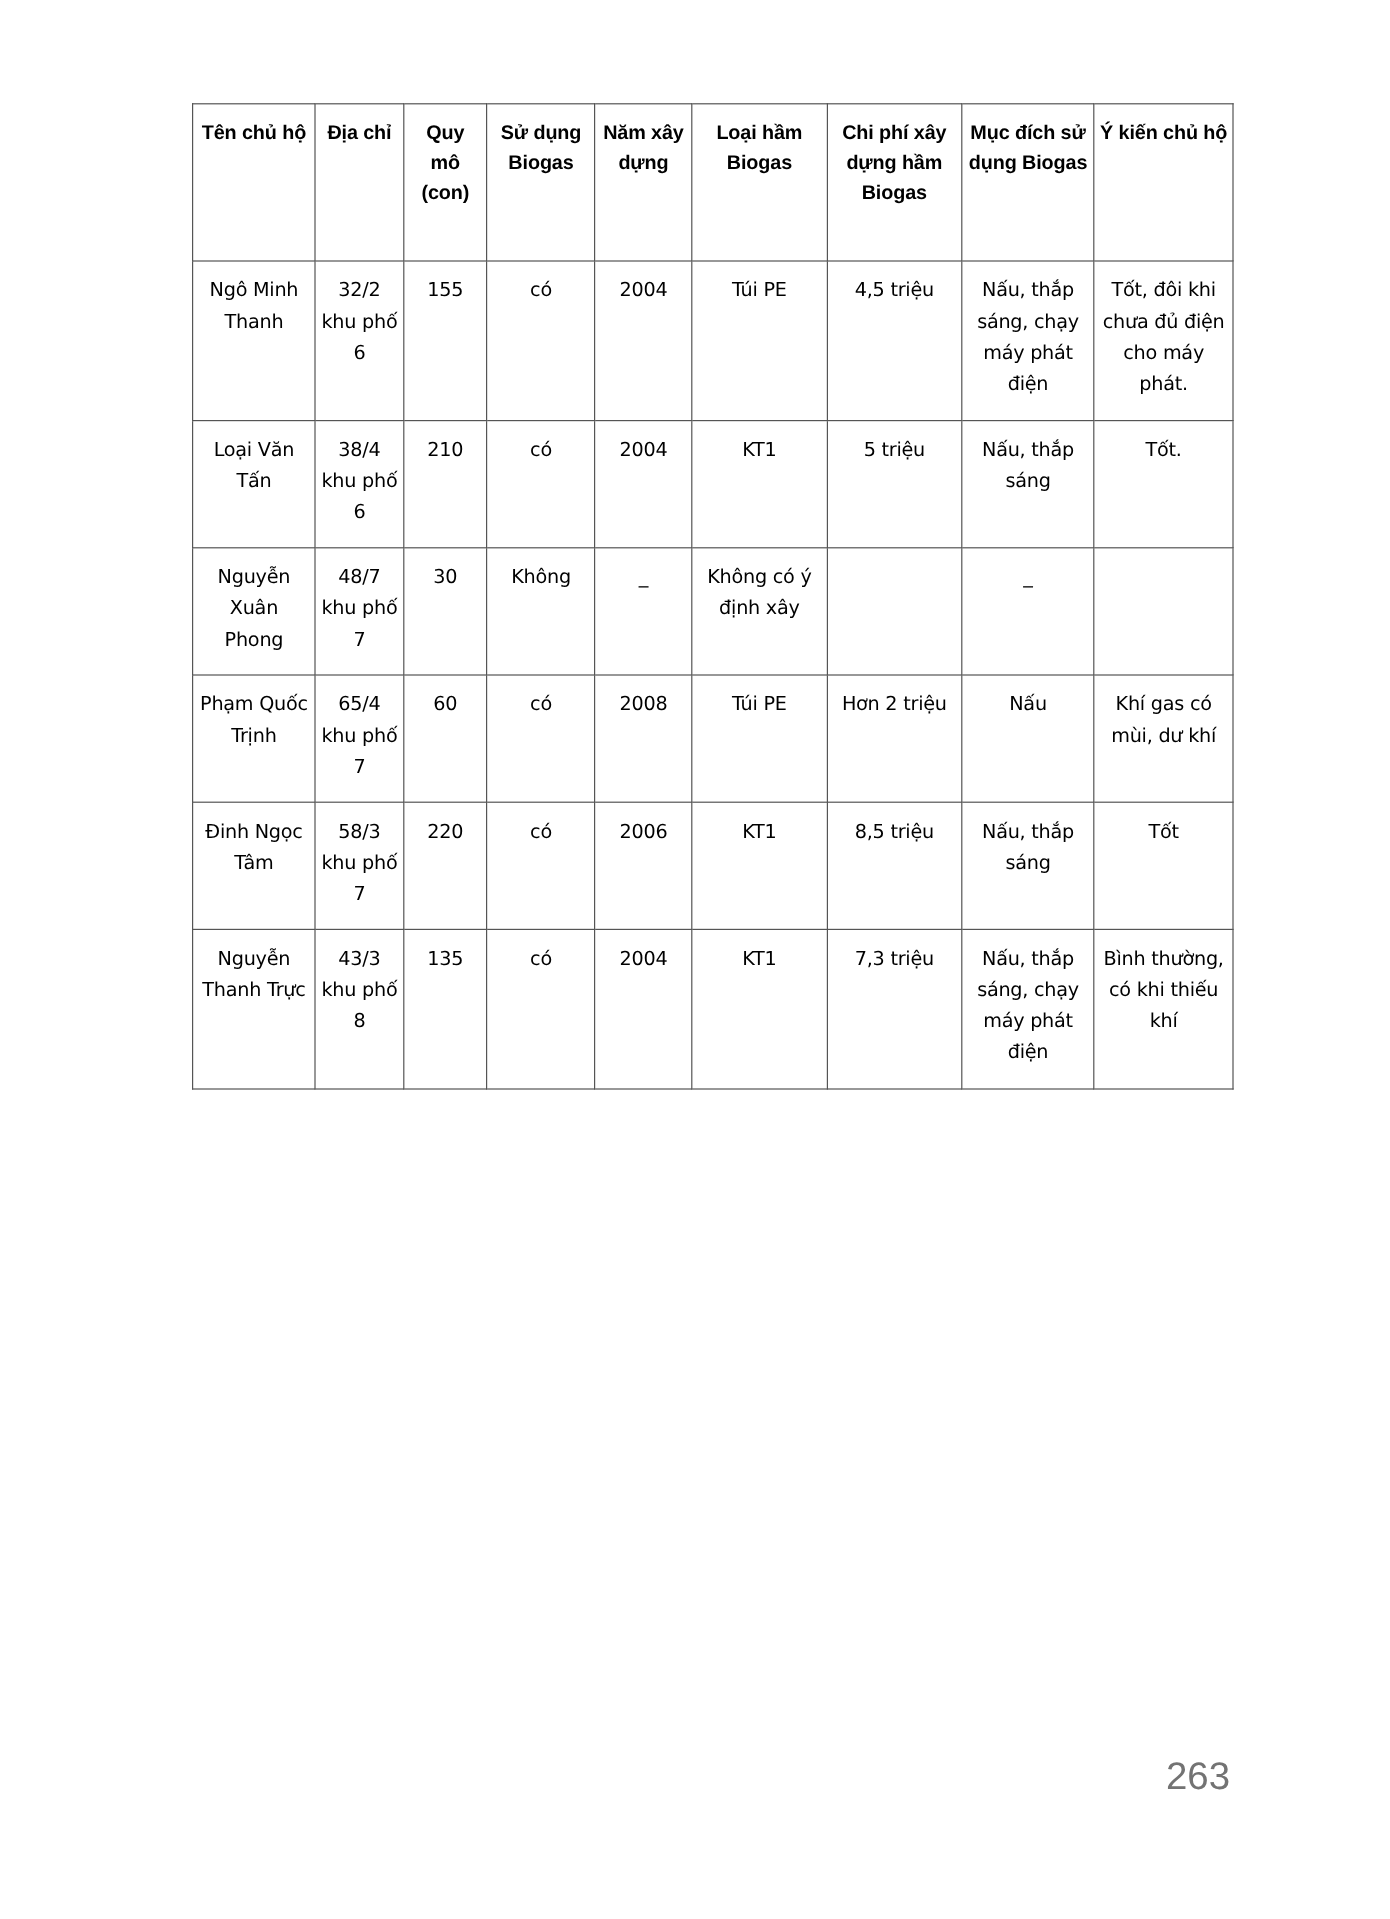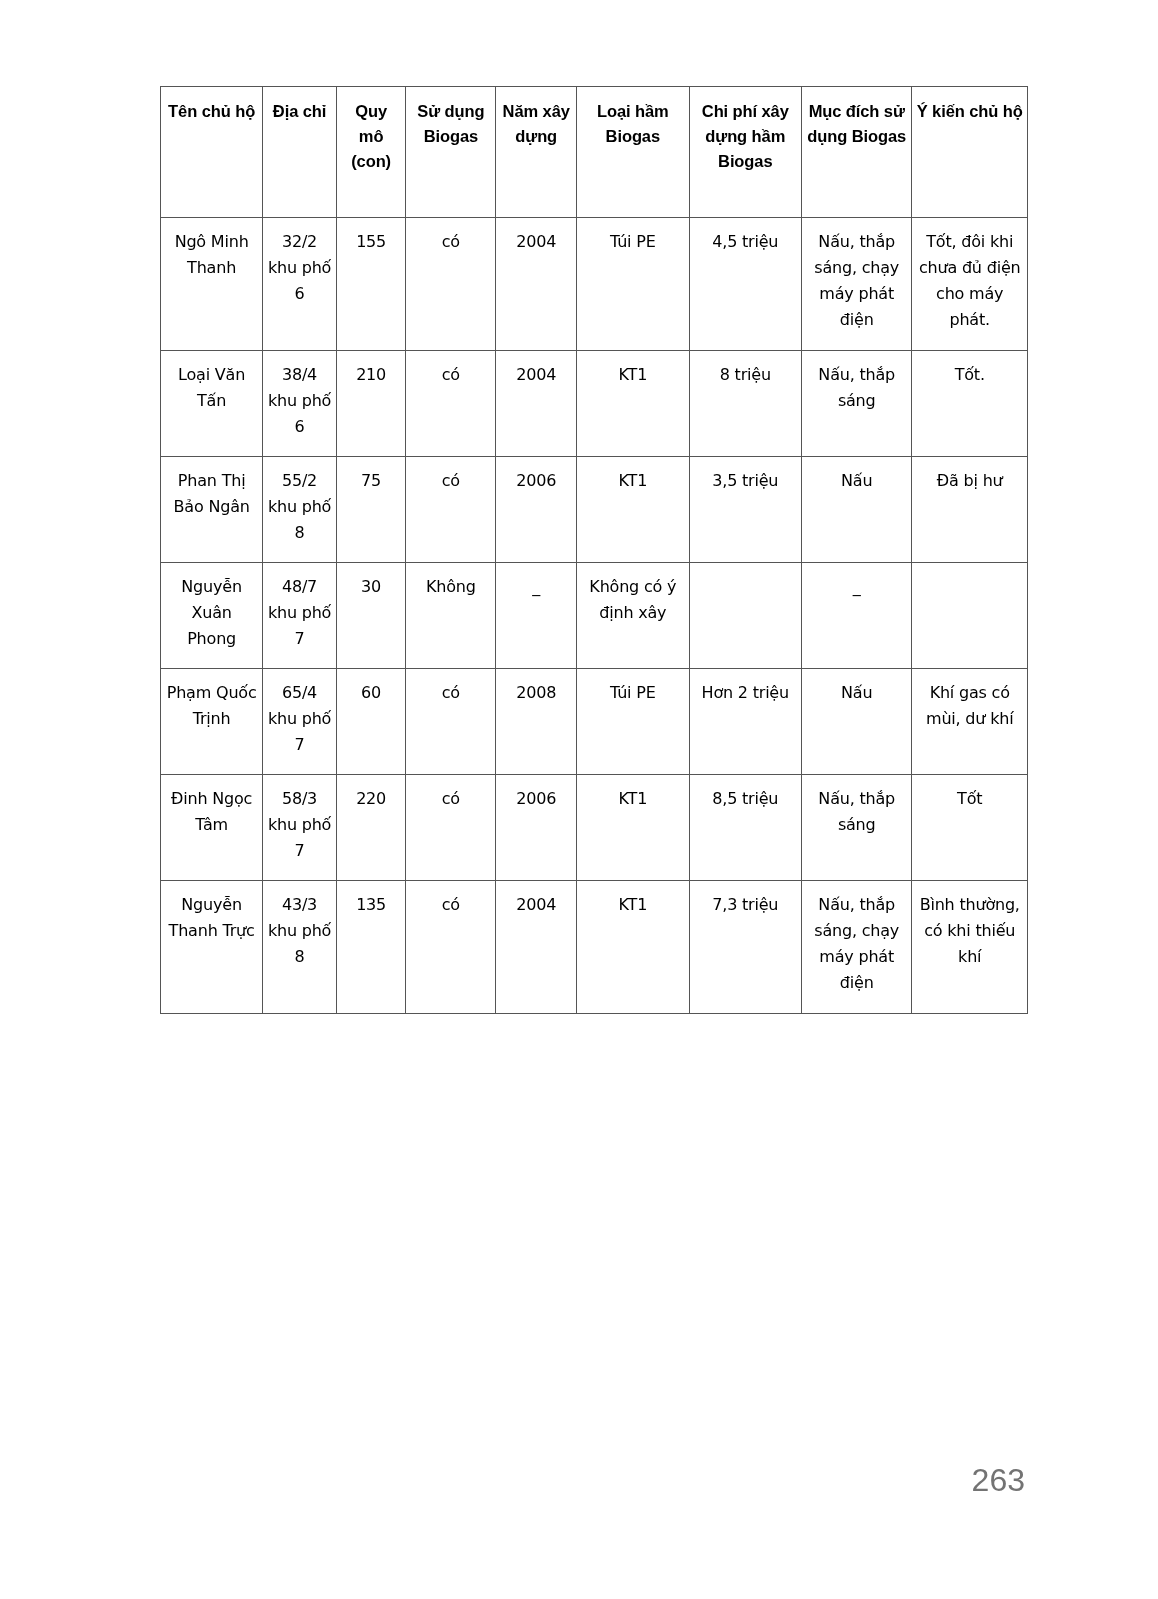--- a/index.html
+++ b/index.html
@@ -137,34 +137,23 @@
         <td>Nấu, thắp sáng, chạy máy phát điện</td>
         <td>Tốt, đôi khi chưa đủ điện cho máy phát.</td>
       </tr>
       <tr class="r-1">
         <td>Loại Văn Tấn</td>
         <td>38/4 khu phố 6</td>
         <td>210</td>
         <td>có</td>
         <td>2004</td>
         <td>KT1</td>
-        <td>8 triệu</td>
+        <td>5 triệu</td>
         <td>Nấu, thắp sáng</td>
         <td>Tốt.</td>
-      </tr>
-      <tr class="r-3">
-        <td>Phan Thị Bảo Ngân</td>
-        <td>55/2 khu phố 8</td>
-        <td>75</td>
-        <td>có</td>
-        <td>2006</td>
-        <td>KT1</td>
-        <td>3,5 triệu</td>
-        <td>Nấu</td>
-        <td>Đã bị hư</td>
       </tr>
       <tr class="r-4">
         <td>Nguyễn Xuân Phong</td>
         <td>48/7 khu phố 7</td>
         <td>30</td>
         <td>Không</td>
         <td>_</td>
         <td>Không có ý định xây</td>
         <td></td>
         <td>_</td>

